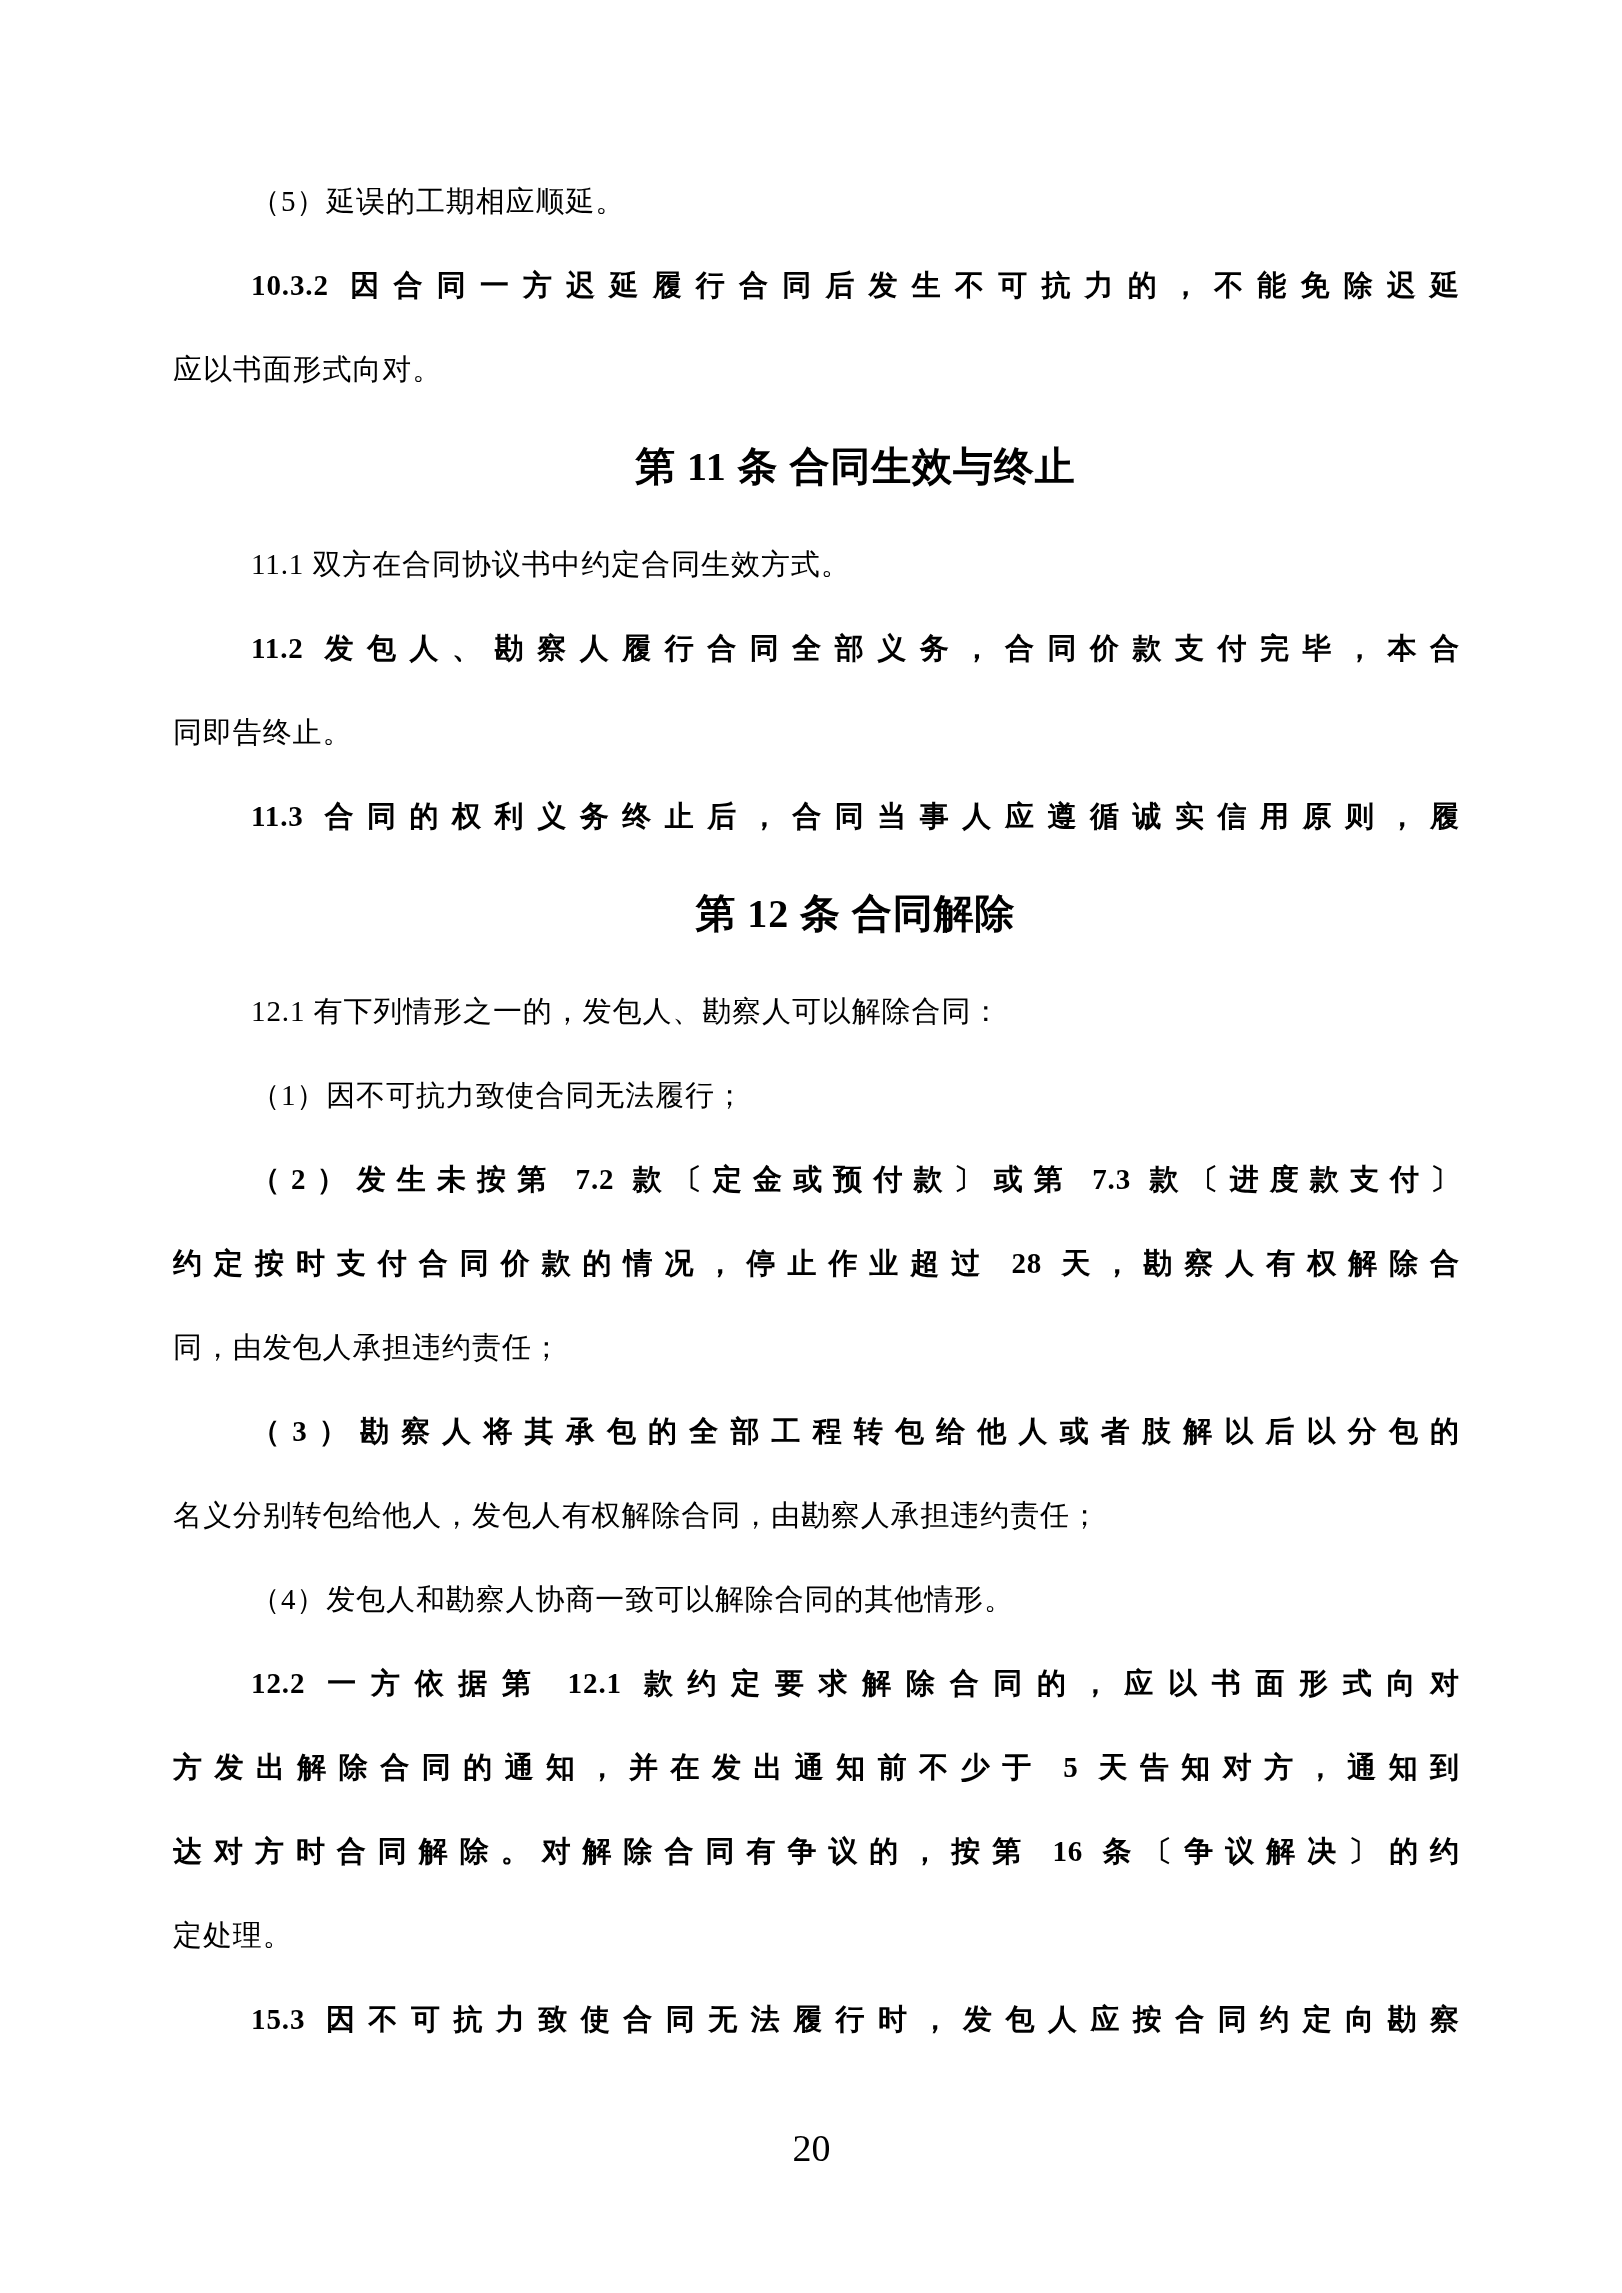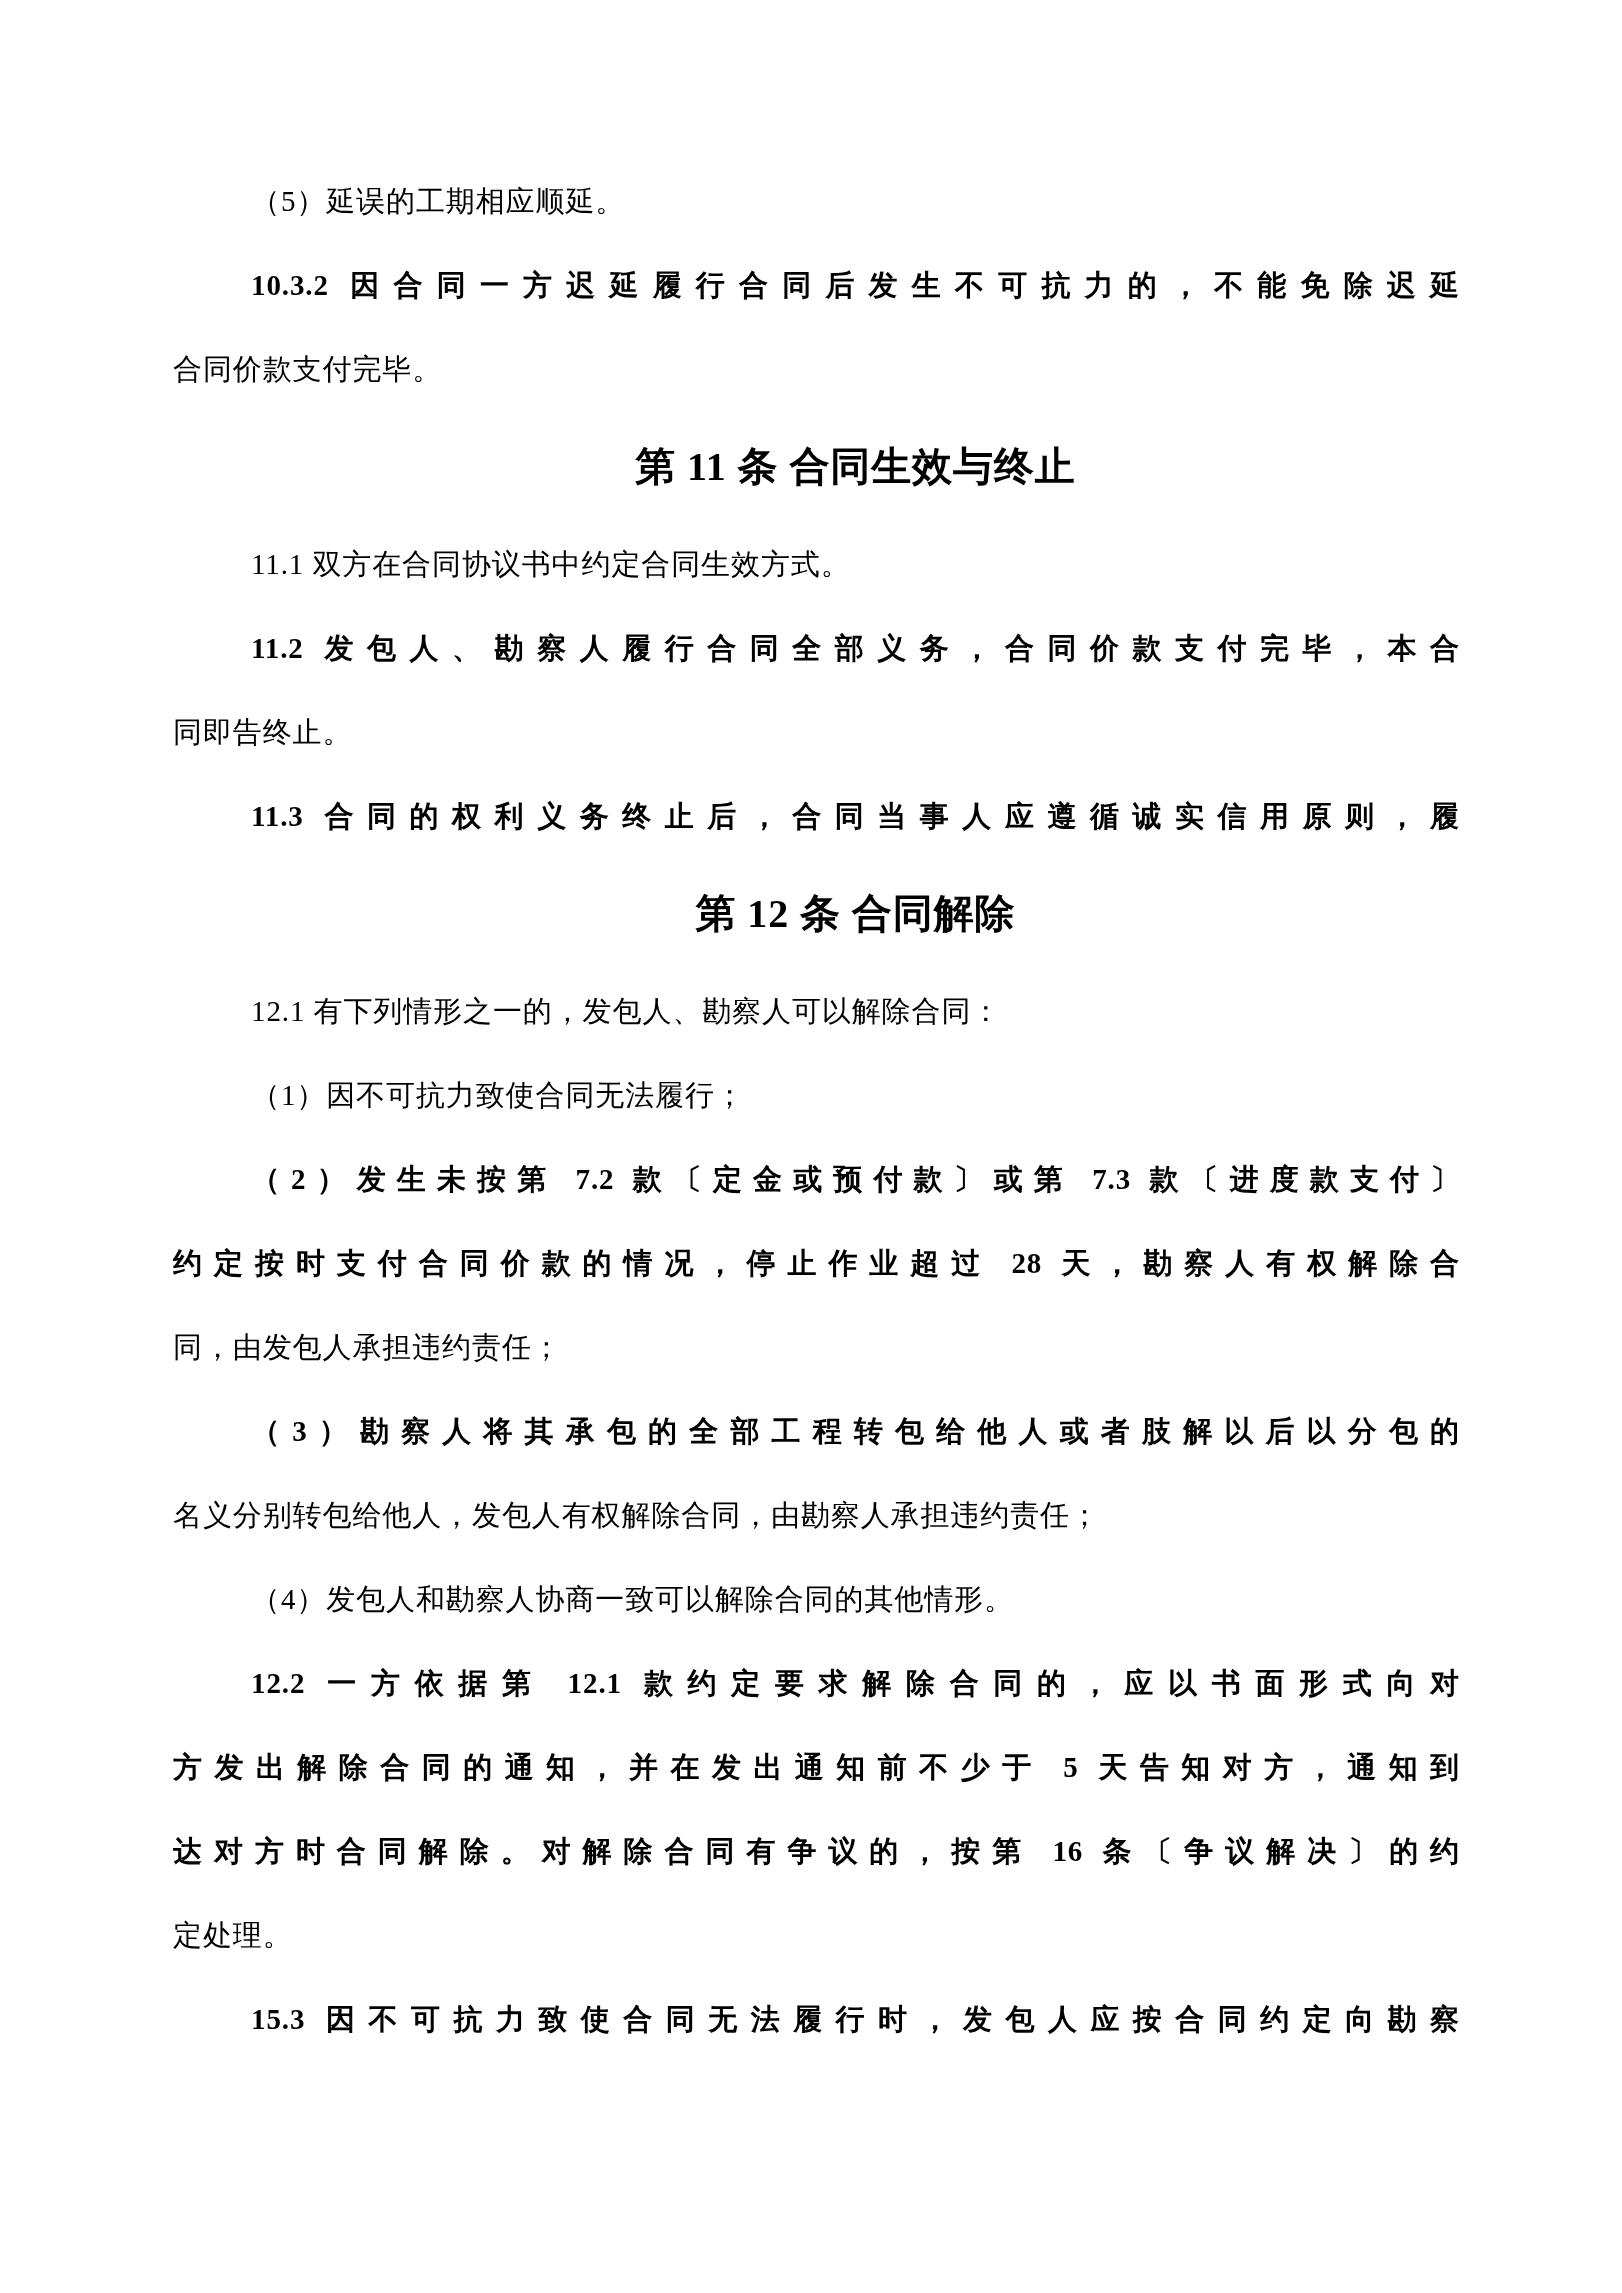--- a/index.html
+++ b/index.html
@@ -58,21 +58,21 @@
   }
 </style>
 </head>
 <body>
 
 <div class="page">
   <div class="doc-body">
 
     <div class="line indent">（5）延误的工期相应顺延。</div>
     <div class="line indent fill">10.3.2 因合同一方迟延履行合同后发生不可抗力的，不能免除迟延</div>
-    <div class="line">合同价款支付完毕。</div>
+    <div class="line">应以书面形式向对。</div>
 
     <div class="heading">第 11 条 合同生效与终止</div>
 
     <div class="line indent">11.1 双方在合同协议书中约定合同生效方式。</div>
     <div class="line indent fill">11.2 发包人、勘察人履行合同全部义务，合同价款支付完毕，本合</div>
     <div class="line">同即告终止。</div>
     <div class="line indent fill">11.3 合同的权利义务终止后，合同当事人应遵循诚实信用原则，履</div>
 
     <div class="heading">第 12 条 合同解除</div>
 
@@ -85,14 +85,15 @@
     <div class="line">名义分别转包给他人，发包人有权解除合同，由勘察人承担违约责任；</div>
     <div class="line indent">（4）发包人和勘察人协商一致可以解除合同的其他情形。</div>
     <div class="line indent fill">12.2 一方依据第 12.1 款约定要求解除合同的，应以书面形式向对</div>
     <div class="line fill">方发出解除合同的通知，并在发出通知前不少于 5 天告知对方，通知到</div>
     <div class="line fill">达对方时合同解除。对解除合同有争议的，按第 16 条〔争议解决〕的约</div>
     <div class="line">定处理。</div>
     <div class="line indent fill">15.3 因不可抗力致使合同无法履行时，发包人应按合同约定向勘察</div>
 
   </div>
 
+  <div class="page-footer">20</div>
 </div>
 
 
 </body></html>

